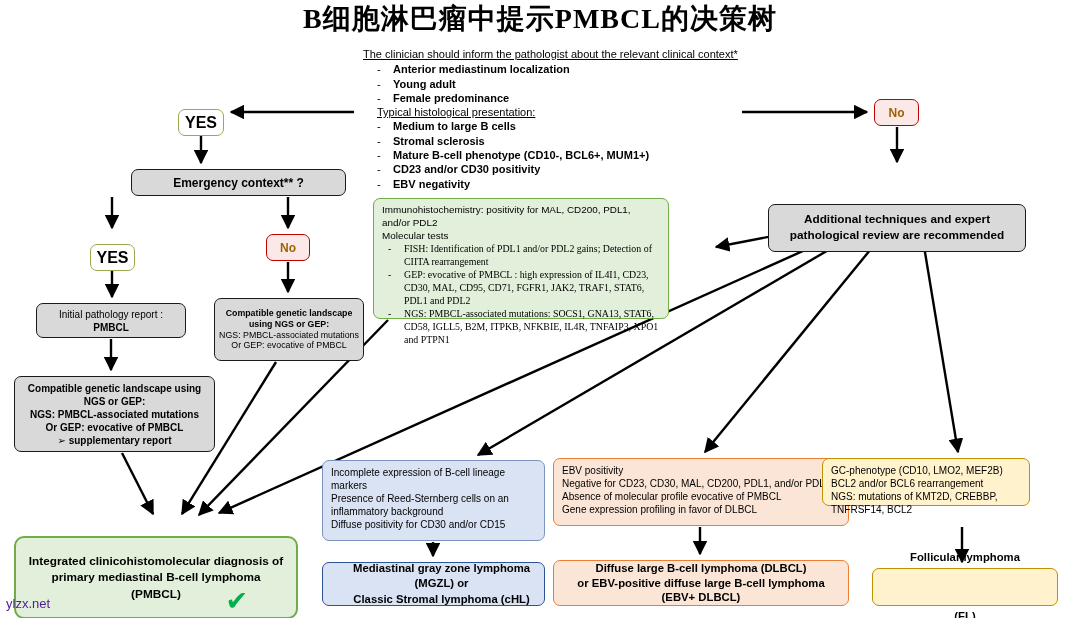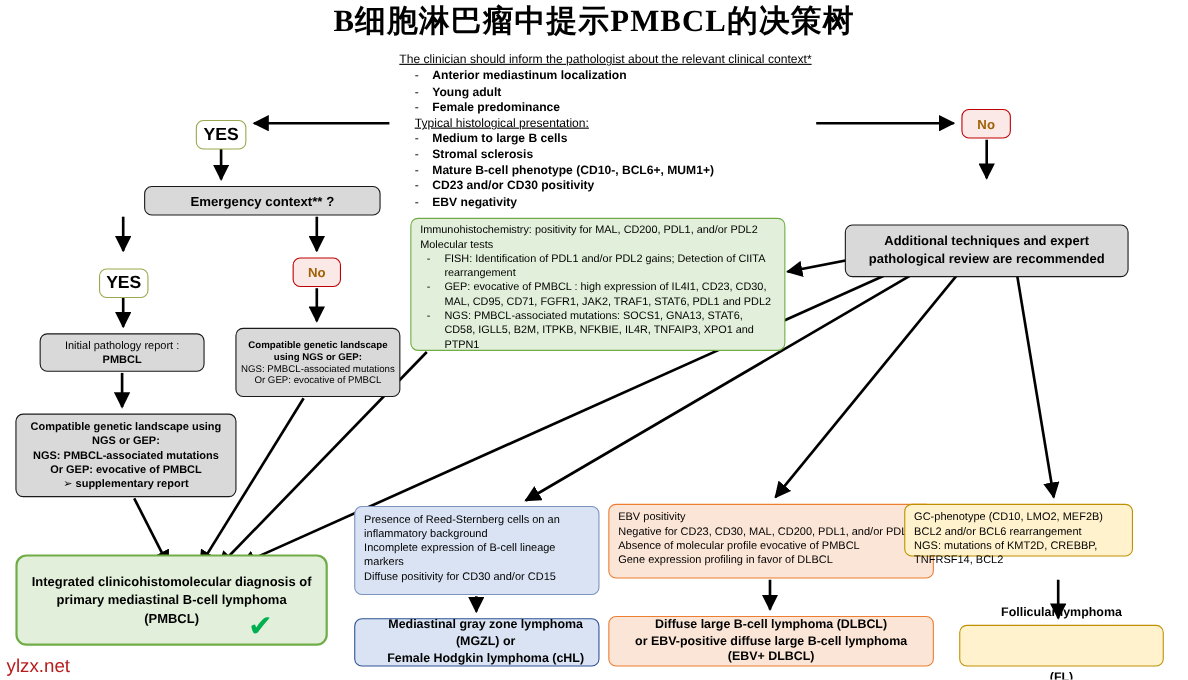--- a/index.html
+++ b/index.html
@@ -36,39 +36,39 @@
   .no-sub{left:266px;top:234px;width:44px;height:27px;}
 
   .initial{left:36px;top:303px;width:150px;height:35px;font-size:10px;line-height:1.3;padding:0;}
   .initial .b{font-weight:bold;}
 
   .gen-small{left:214px;top:298px;width:150px;height:63px;font-size:8.8px;line-height:1.25;padding:2px 4px;}
   .gen-small .b{font-weight:bold;}
 
   .gen-large{left:14px;top:376px;width:201px;height:76px;font-size:10px;line-height:1.3;padding:3px 6px;font-weight:bold;}
 
-  .molecular{left:373px;top:198px;width:341px;height:121px;padding:5px 8px;font-size:9.9px;line-height:1.31;}
-  .molecular .mol-dash{position:relative;padding-left:22px;}
+  .molecular{left:373px;top:198px;width:296px;height:121px;padding:5px 8px;font-size:9.9px;line-height:1.31;}
+  .molecular .mol-dash{position:relative;padding-left:22px;font-family:Liberation Serif, serif;}
   .molecular .mol-dash::before{content:"-";position:absolute;left:6px;}
 
   .additional{left:768px;top:168px;width:258px;height:48px;font-weight:bold;font-size:11.8px;line-height:1.35;margin-top:36px;}
 
-  .integrated{left:14px;top:504px;width:284px;height:83px;font-weight:bold;font-size:11.8px;line-height:1.4;
+  .integrated{left:14px;top:536px;width:284px;height:83px;font-weight:bold;font-size:11.8px;line-height:1.4;
               border-width:2px;border-radius:10px;}
   .integrated .check{position:absolute;right:48px;bottom:-4px;font-size:27px;color:#00b050;font-weight:bold;}
 
   .crit{font-size:10px;line-height:1.3;padding:5px 8px;}
   .mgzl-crit{left:322px;top:460px;width:223px;height:81px;}
   .mgzl-res{left:322px;top:562px;width:223px;height:44px;font-weight:bold;font-size:11.3px;line-height:1.35;padding-left:16px;}
   .dlbcl-crit{left:553px;top:458px;width:296px;height:68px;}
   .dlbcl-res{left:553px;top:560px;width:296px;height:46px;font-weight:bold;font-size:11.3px;line-height:1.3;}
   .fl-crit{left:822px;top:458px;width:208px;height:48px;}
   .fl-res{left:872px;top:568px;width:186px;height:38px;font-weight:bold;font-size:11.3px;line-height:1.3;gap:44px;}
 
-  .watermark{position:absolute;left:6px;top:596px;z-index:3;color:#b91c1c;font-size:17px;}
+  .watermark{position:absolute;left:6px;top:596px;z-index:3;color:#4c1d95;font-size:13px;}
 </style>
 </head>
 <body>
 
 <div id="canvas">
 
   <svg id="arrows" width="1080" height="618">
     <defs>
       <marker id="ah" viewBox="0 0 10 10" refX="9" refY="5" markerWidth="6.2" markerHeight="6.2" orient="auto-start-reverse">
         <path d="M0,0 L10,5 L0,10 z" fill="#000"></path>
@@ -151,27 +151,27 @@
   </div>
 
   <div class="box greenbox integrated center-col">
     <div>Integrated clinicohistomolecular diagnosis of</div>
     <div>primary mediastinal B-cell lymphoma</div>
     <div>(PMBCL)</div>
     <span class="check">✔</span>
   </div>
 
   <div class="box bluebox crit mgzl-crit">
+    <div>Incomplete expression of B-cell lineage markers</div>
     <div>Presence of Reed-Sternberg cells on an inflammatory background</div>
-    <div>Incomplete expression of B-cell lineage markers</div>
     <div>Diffuse positivity for CD30 and/or CD15</div>
   </div>
   <div class="box bluebox2 mgzl-res center-col">
     <div>Mediastinal gray zone lymphoma (MGZL) or</div>
-    <div>Female Hodgkin lymphoma (cHL)</div>
+    <div>Classic Stromal lymphoma (cHL)</div>
   </div>
 
   <div class="box orangebox crit dlbcl-crit">
     <div>EBV positivity</div>
     <div>Negative for  CD23, CD30, MAL, CD200, PDL1, and/or PDL2</div>
     <div>Absence of molecular profile evocative of PMBCL</div>
     <div>Gene expression profiling in favor of DLBCL</div>
   </div>
   <div class="box orangebox dlbcl-res center-col">
     <div>Diffuse large B-cell lymphoma (DLBCL)</div>

